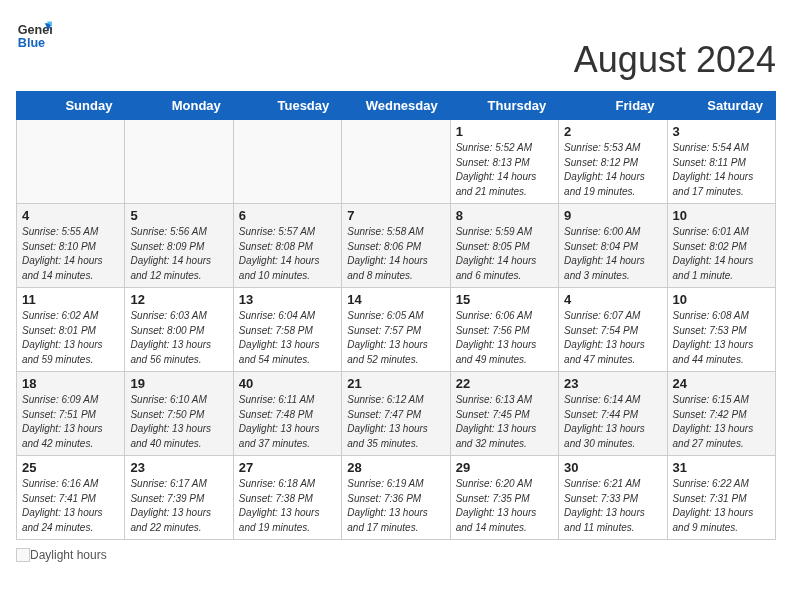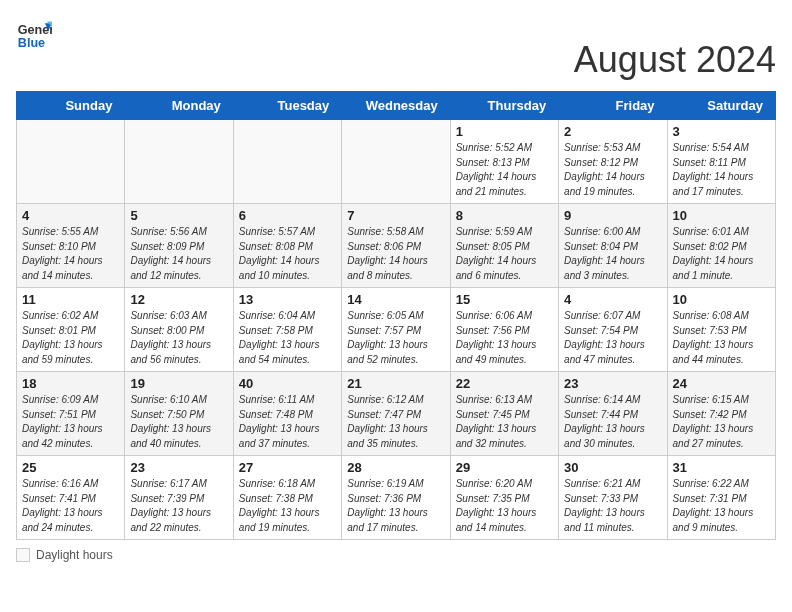--- a/index.html
+++ b/index.html
@@ -82,21 +82,20 @@
       color: #333;
       line-height: 1.45;
       font-style: italic;
     }
     .legend {
       margin-top: 8px;
       font-size: 12px;
       color: #555;
       display: flex;
       align-items: center;
-      gap: 6px;
     }
     .legend-box {
       width: 14px;
       height: 14px;
       background: #f9f9f9;
       border: 1px solid #ccc;
       display: inline-block;
     }
   </style>
 </head>

